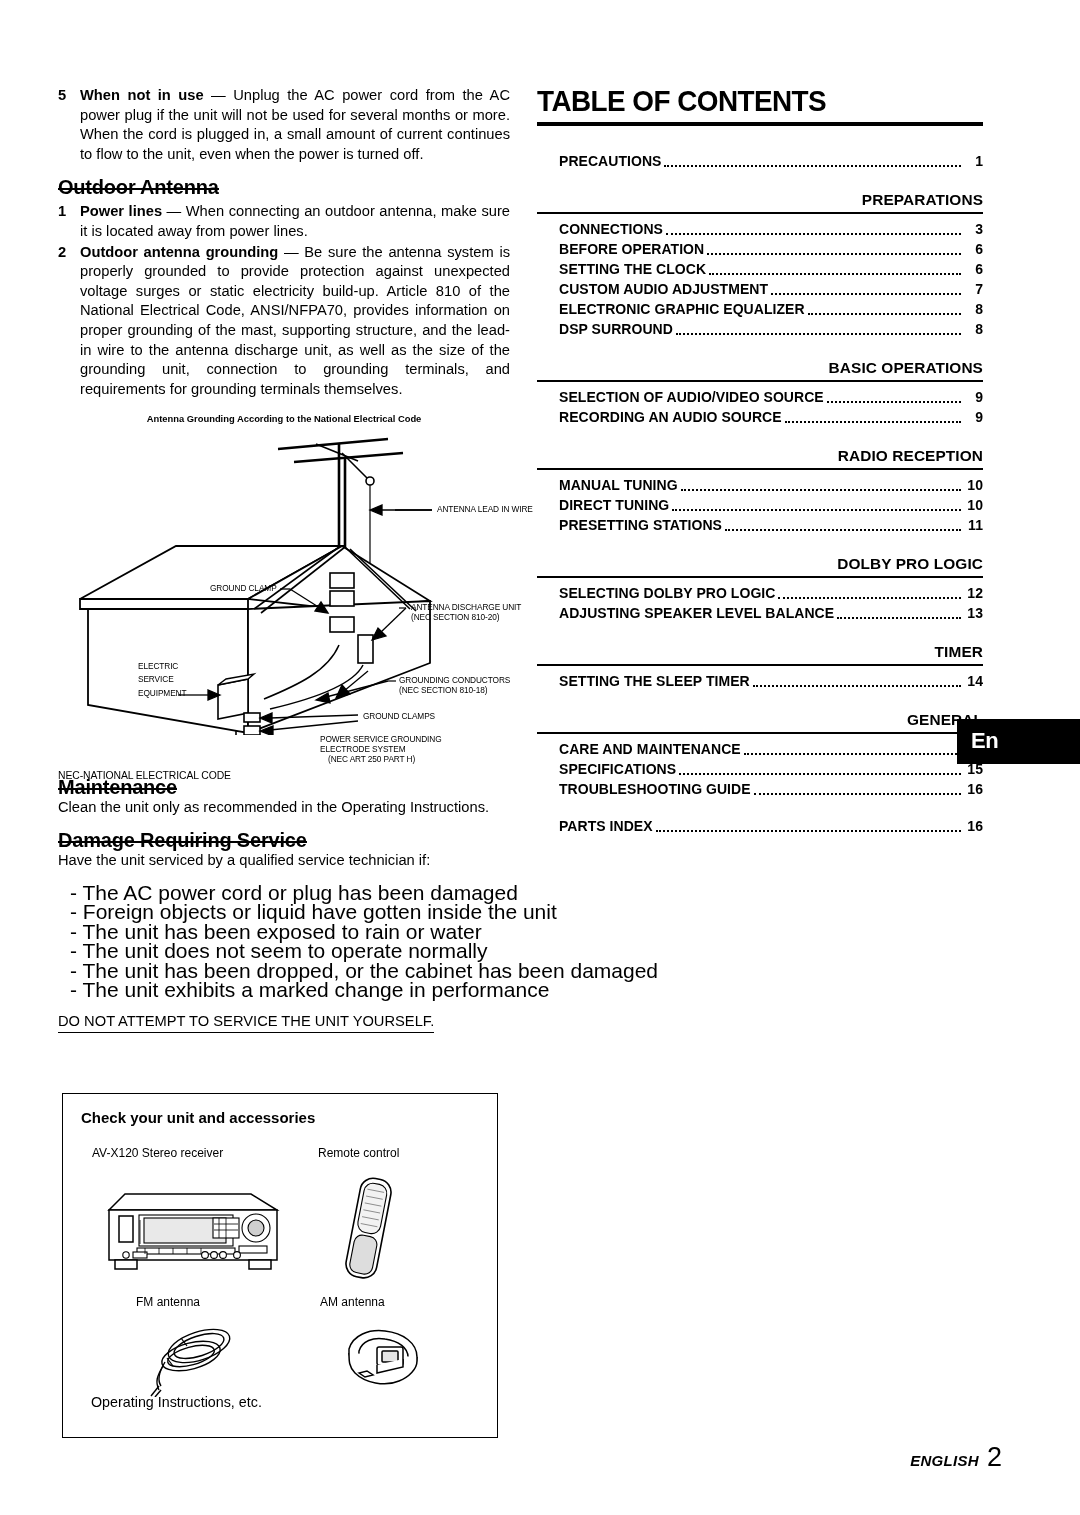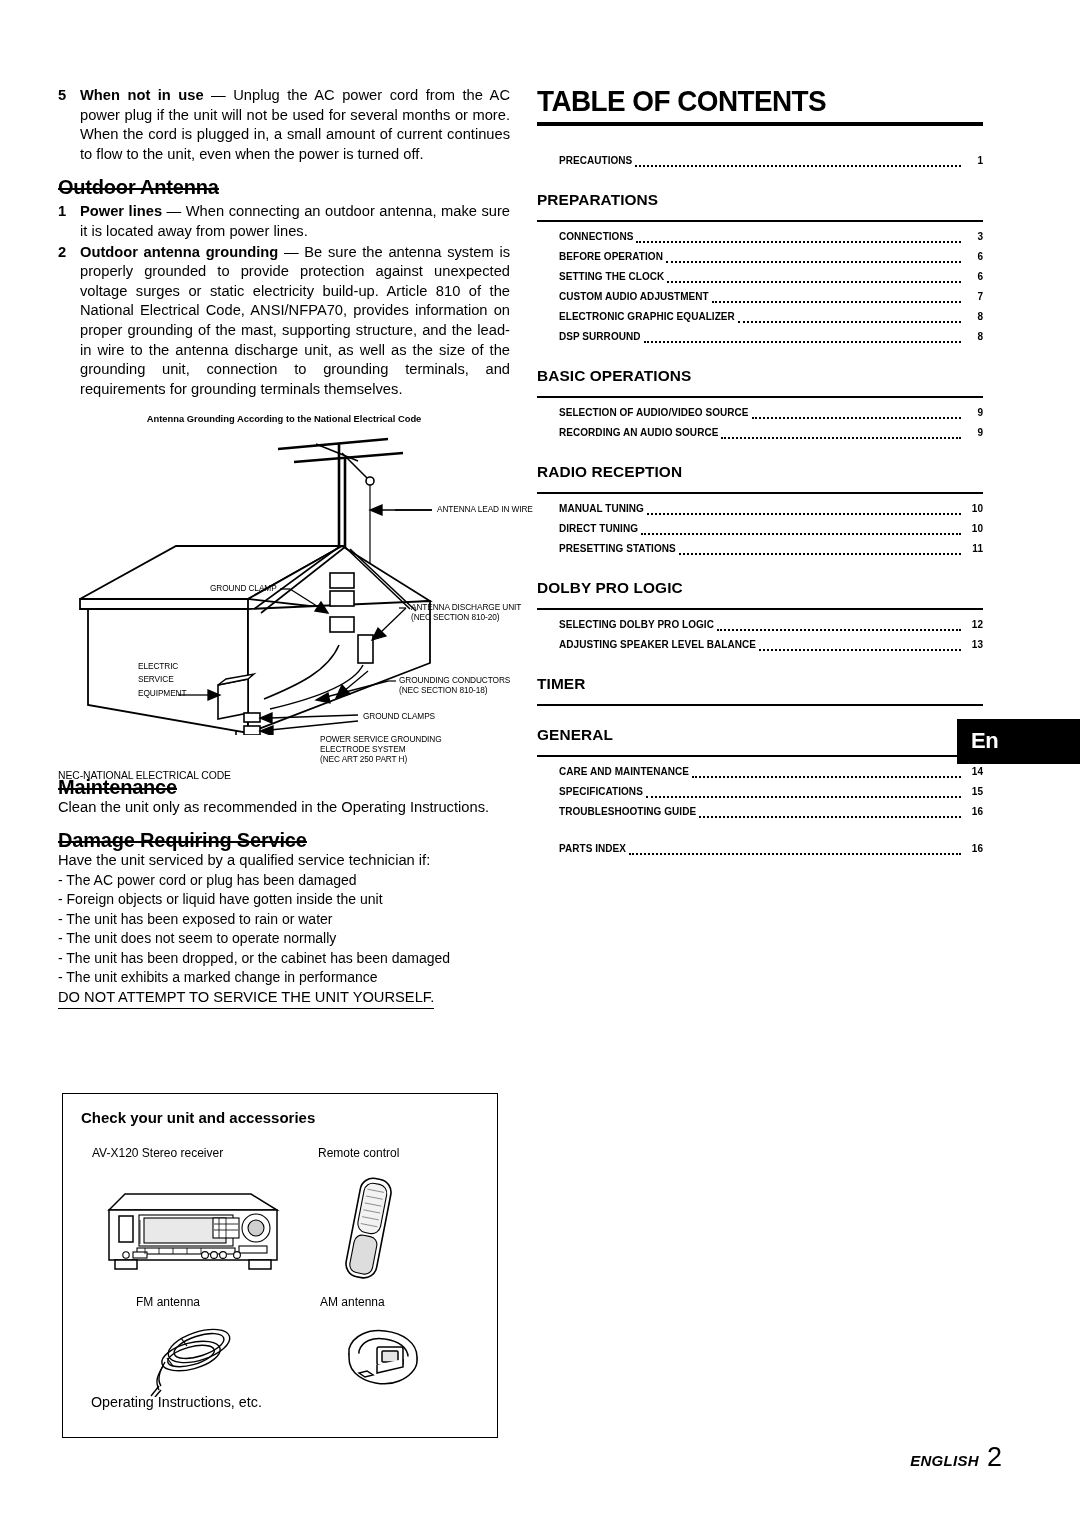--- a/index.html
+++ b/index.html
@@ -56,23 +56,23 @@
 
   p.body-txt {
     font-size: 14.7px;
     line-height: 19.6px;
     margin: 2px 0 0 0;
     text-align: justify;
   }
 
   ul.dashlist {
     list-style: none;
-    margin: 0;
+    margin: 12px;
     padding: 0;
-    font-size: 14px;
+    font-size: 21px;
     line-height: 19.6px;
   }
   ul.dashlist li { white-space: nowrap; }
 
   .underline-strong {
     font-size: 14.7px;
     line-height: 19.6px;
     border-bottom: 1.4px solid #000;
     display: inline-block;
     margin-top: 0;
@@ -156,29 +156,30 @@
     background: #000;
     margin-top: 1px;
     margin-bottom: 25px;
   }
 
   .toc-group { margin-bottom: 0; }
   .toc-head {
     font-size: 15.4px;
     font-weight: bold;
     letter-spacing: 0.1px;
-    padding-bottom: 11px;
+    padding-bottom: 3px;
     border-bottom: 2.2px solid #000;
     margin-top: 20px;
     margin-bottom: 5px;
+    text-align: right;
   }
   .toc-row {
     display: flex;
     align-items: flex-end;
-    font-size: 10px;
+    font-size: 14px;
     font-weight: bold;
     line-height: 20px;
     padding-left: 22px;
     letter-spacing: 0.05px;
   }
   .toc-row .lbl { white-space: nowrap; }
   .toc-row .leader {
     flex: 1;
     border-bottom: 2.1px dotted #000;
     margin: 0 2px 4px 3px;
@@ -347,21 +348,21 @@
       <div class="dlabel" style="left:353px; top:189px;">ANTENNA DISCHARGE UNIT</div>
       <div class="dlabel" style="left:353px; top:199px;">(NEC SECTION 810-20)</div>
       <div class="dlabel" style="left:80px; top:248px;">ELECTRIC</div>
       <div class="dlabel" style="left:80px; top:261px;">SERVICE</div>
       <div class="dlabel" style="left:80px; top:275px;">EQUIPMENT</div>
       <div class="dlabel" style="left:341px; top:262px;">GROUNDING CONDUCTORS</div>
       <div class="dlabel" style="left:341px; top:272px;">(NEC SECTION 810-18)</div>
       <div class="dlabel" style="left:305px; top:298px;">GROUND CLAMPS</div>
       <div class="dlabel" style="left:262px; top:321px;text-align:right;">POWER SERVICE GROUNDING</div>
       <div class="dlabel" style="left:262px; top:331px;">ELECTRODE SYSTEM</div>
-      <div class="dlabel" style="left:262px; top:341px;">(NEC ART 250 PART H)</div>
+      <div class="dlabel" style="left:270px; top:341px;">(NEC ART 250 PART H)</div>
       <div class="dlabel big" style="left:0px; top:358px;text-align:center;">NEC-NATIONAL ELECTRICAL CODE</div>
     </div>
 
     <div class="sec-wrap" style="margin-top:52px; display:block;">
       <h2 class="sec" style="margin-top:0;">Maintenance</h2>
     </div>
     <p class="body-txt">Clean the unit only as recommended in the Operating Instructions.</p>
 
     <div class="sec-wrap">
       <h2 class="sec">Damage Requiring Service</h2>
@@ -560,20 +561,25 @@
       </div>
       <div class="toc-row">
         <span class="lbl">ADJUSTING SPEAKER LEVEL BALANCE</span>
         <span class="leader"></span>
         <span class="pg">13</span>
       </div>
     </div>
 
     <div class="toc-group">
       <div class="toc-head">TIMER</div>
+      <div class="toc-row">
+        <span class="lbl">SETTING THE SLEEP TIMER</span>
+        <span class="leader"></span>
+        <span class="pg">14</span>
+      </div>
     </div>
 
     <div class="toc-group">
       <div class="toc-head">GENERAL</div>
       <div class="toc-row">
         <span class="lbl">CARE AND MAINTENANCE</span>
         <span class="leader"></span>
         <span class="pg">14</span>
       </div>
       <div class="toc-row">

